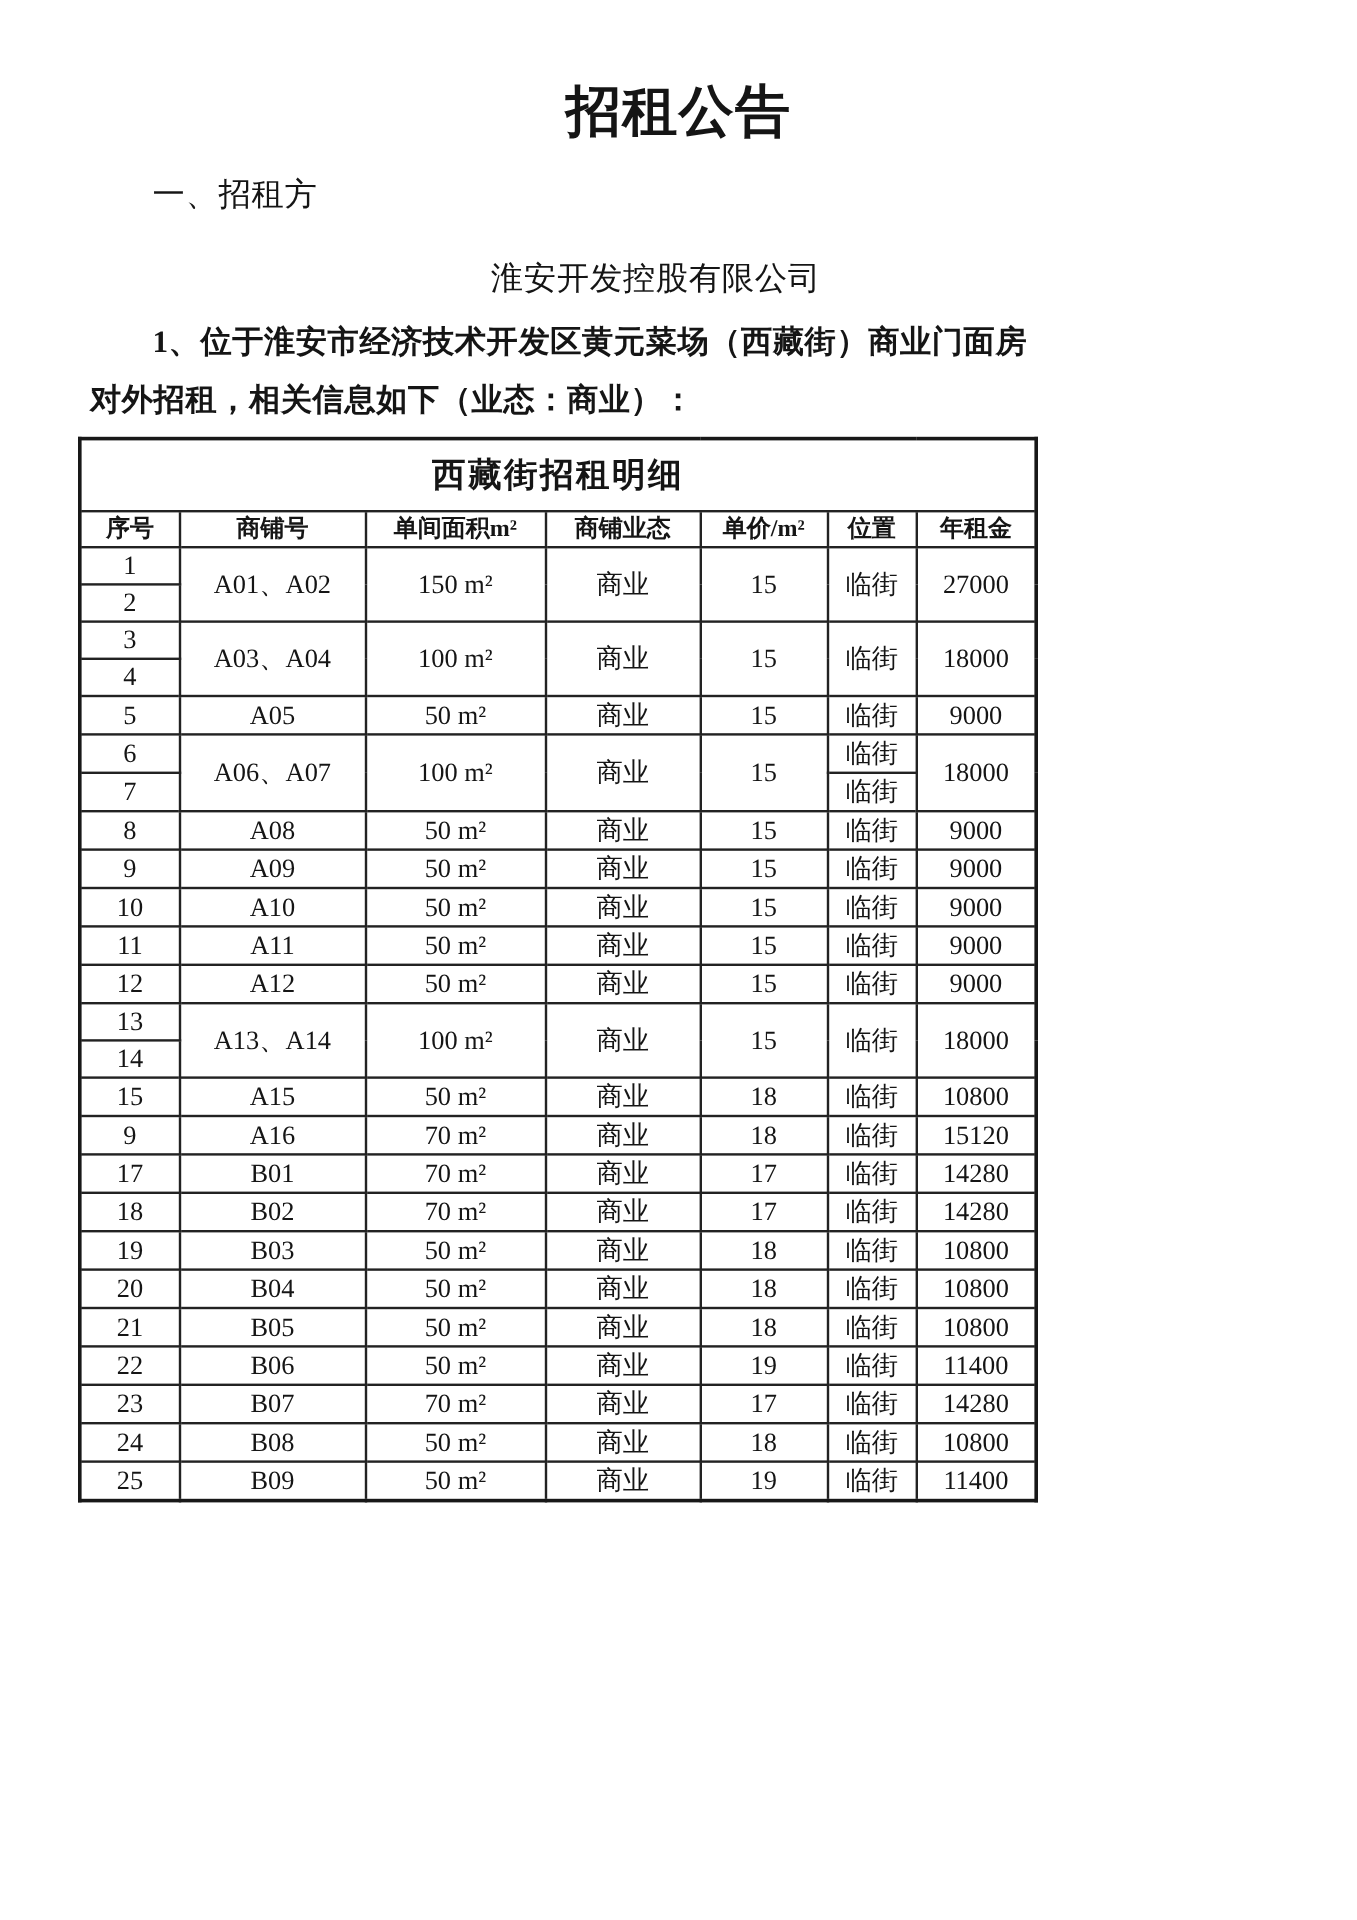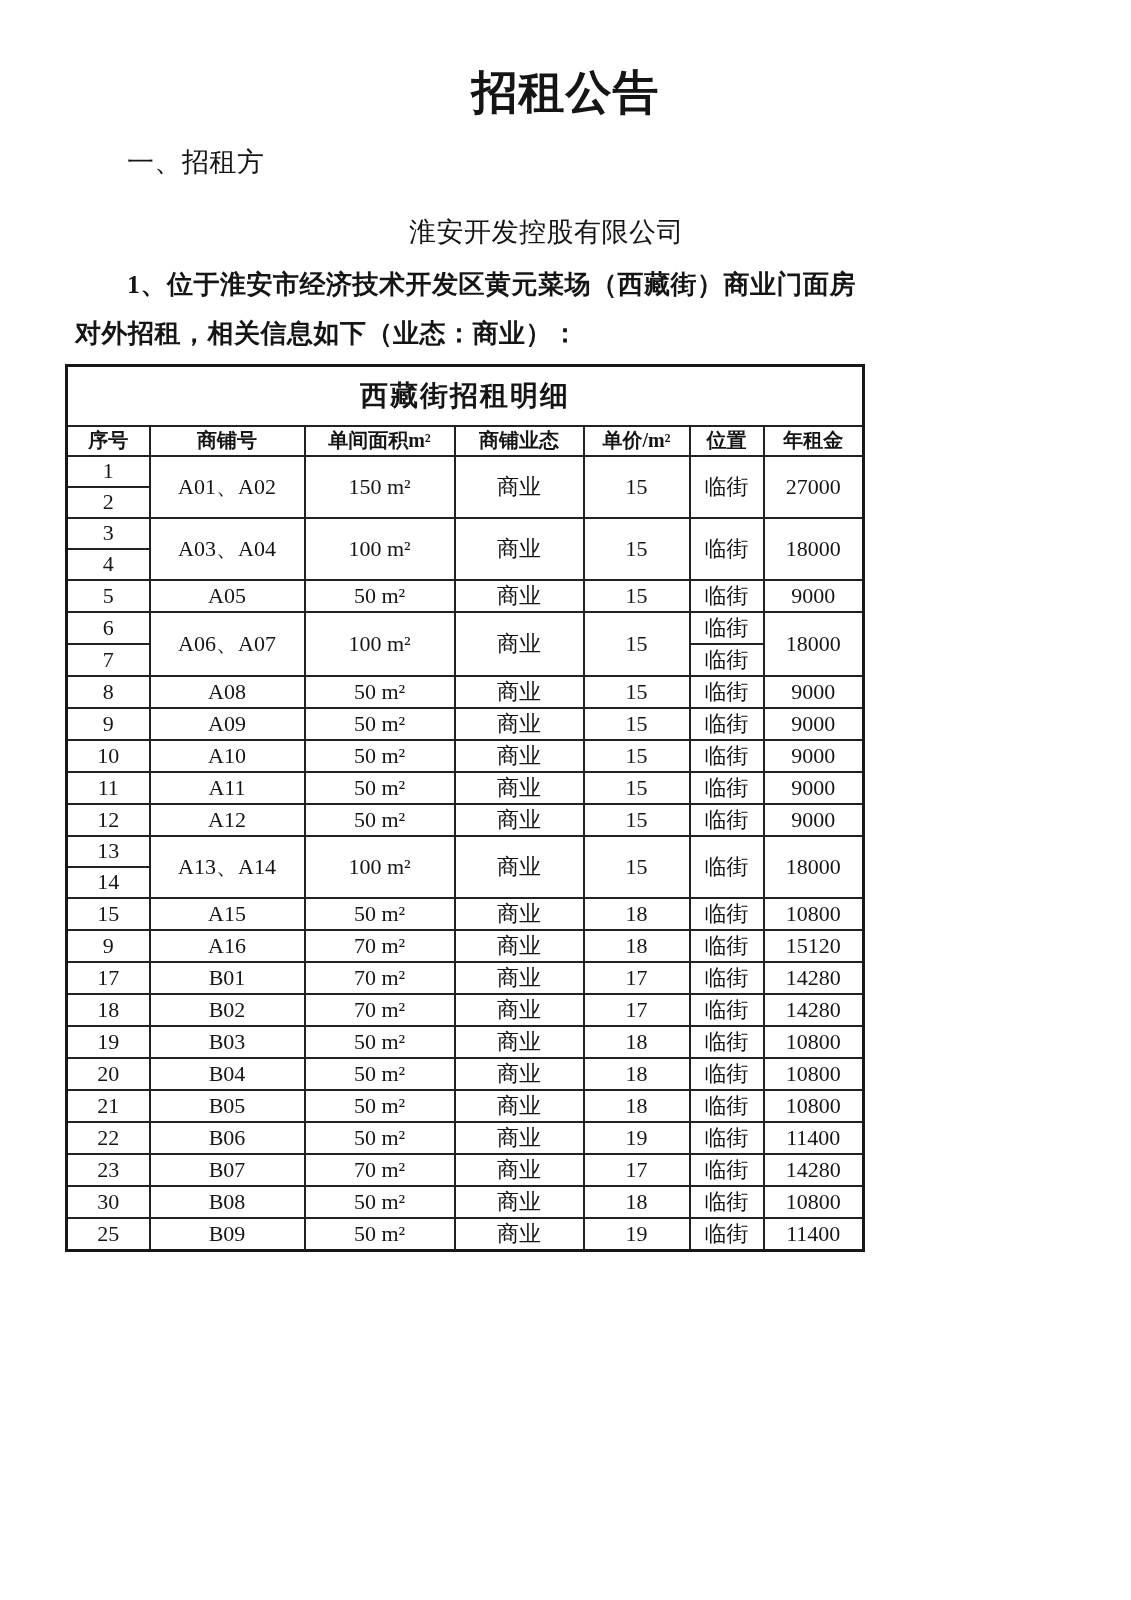--- a/index.html
+++ b/index.html
@@ -304,21 +304,21 @@
           <tr>
             <td>23</td>
             <td>B07</td>
             <td>70 m²</td>
             <td>商业</td>
             <td>17</td>
             <td>临街</td>
             <td>14280</td>
           </tr>
           <tr>
-            <td>30</td>
+            <td>24</td>
             <td>B08</td>
             <td>50 m²</td>
             <td>商业</td>
             <td>18</td>
             <td>临街</td>
             <td>10800</td>
           </tr>
           <tr>
             <td>25</td>
             <td>B09</td>

